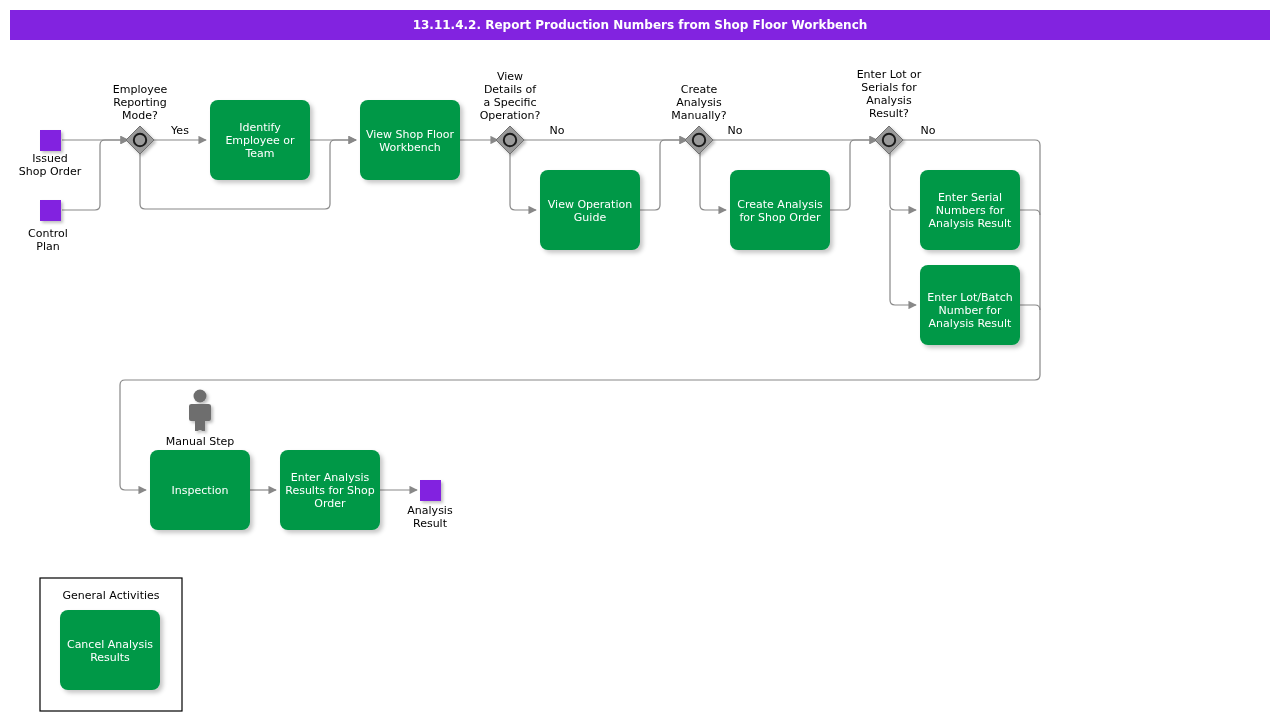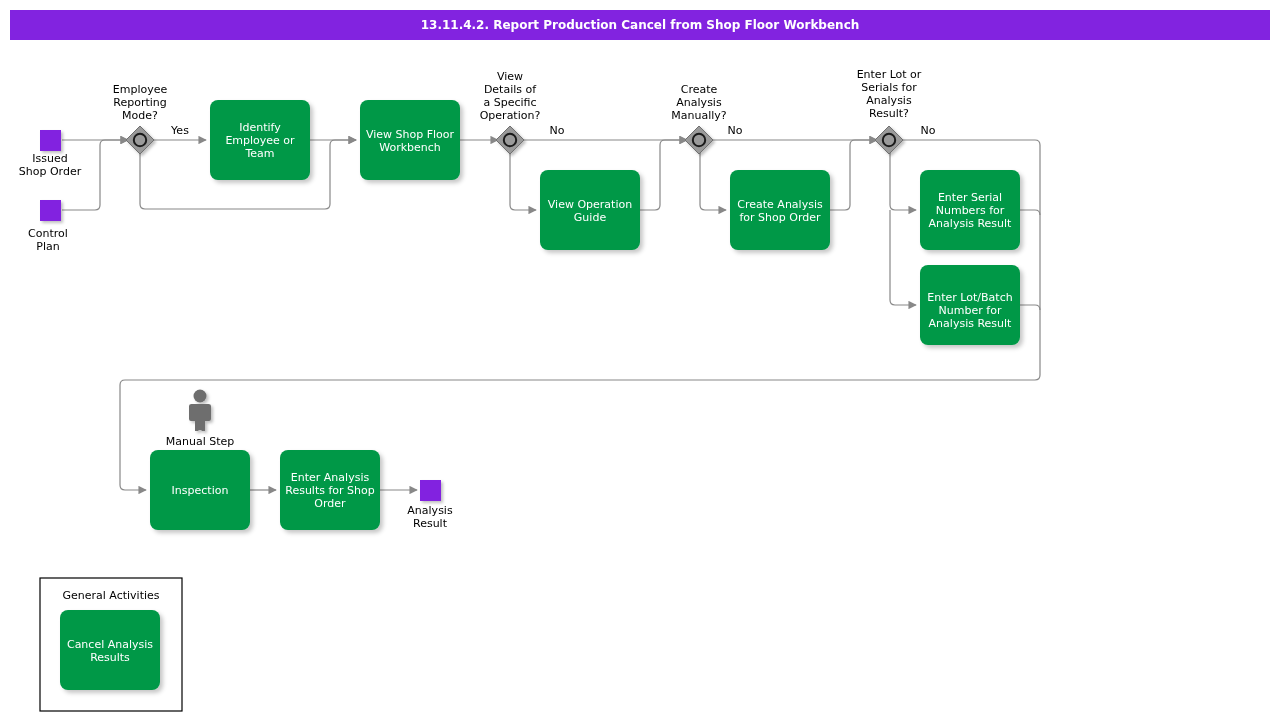--- a/index.html
+++ b/index.html
@@ -59,21 +59,21 @@
   .flow {
     stroke: #888888;
     stroke-width: 1.2;
     fill: none;
   }
 </style>
 </head>
 <body>
 
 <div id="title-bar">
-  <span>13.11.4.2. Report Production Cancel from Shop Floor Workbench</span>
+  <span>13.11.4.2. Report Production Numbers from Shop Floor Workbench</span>
 </div>
 
 <svg id="diagram" viewBox="0 0 1280 720" width="1280" height="720" xmlns="http://www.w3.org/2000/svg">
   <defs>
     <marker id="arrow" viewBox="0 0 10 10" refX="9" refY="5" markerWidth="7" markerHeight="7" orient="auto-start-reverse">
       <path d="M 0 0 L 10 5 L 0 10 z" fill="#888888"></path>
     </marker>
     <filter id="shadow" x="-40%" y="-40%" width="200%" height="200%">
       <feDropShadow dx="3" dy="3" stdDeviation="2" flood-color="#000000" flood-opacity="0.22"></feDropShadow>
     </filter>

